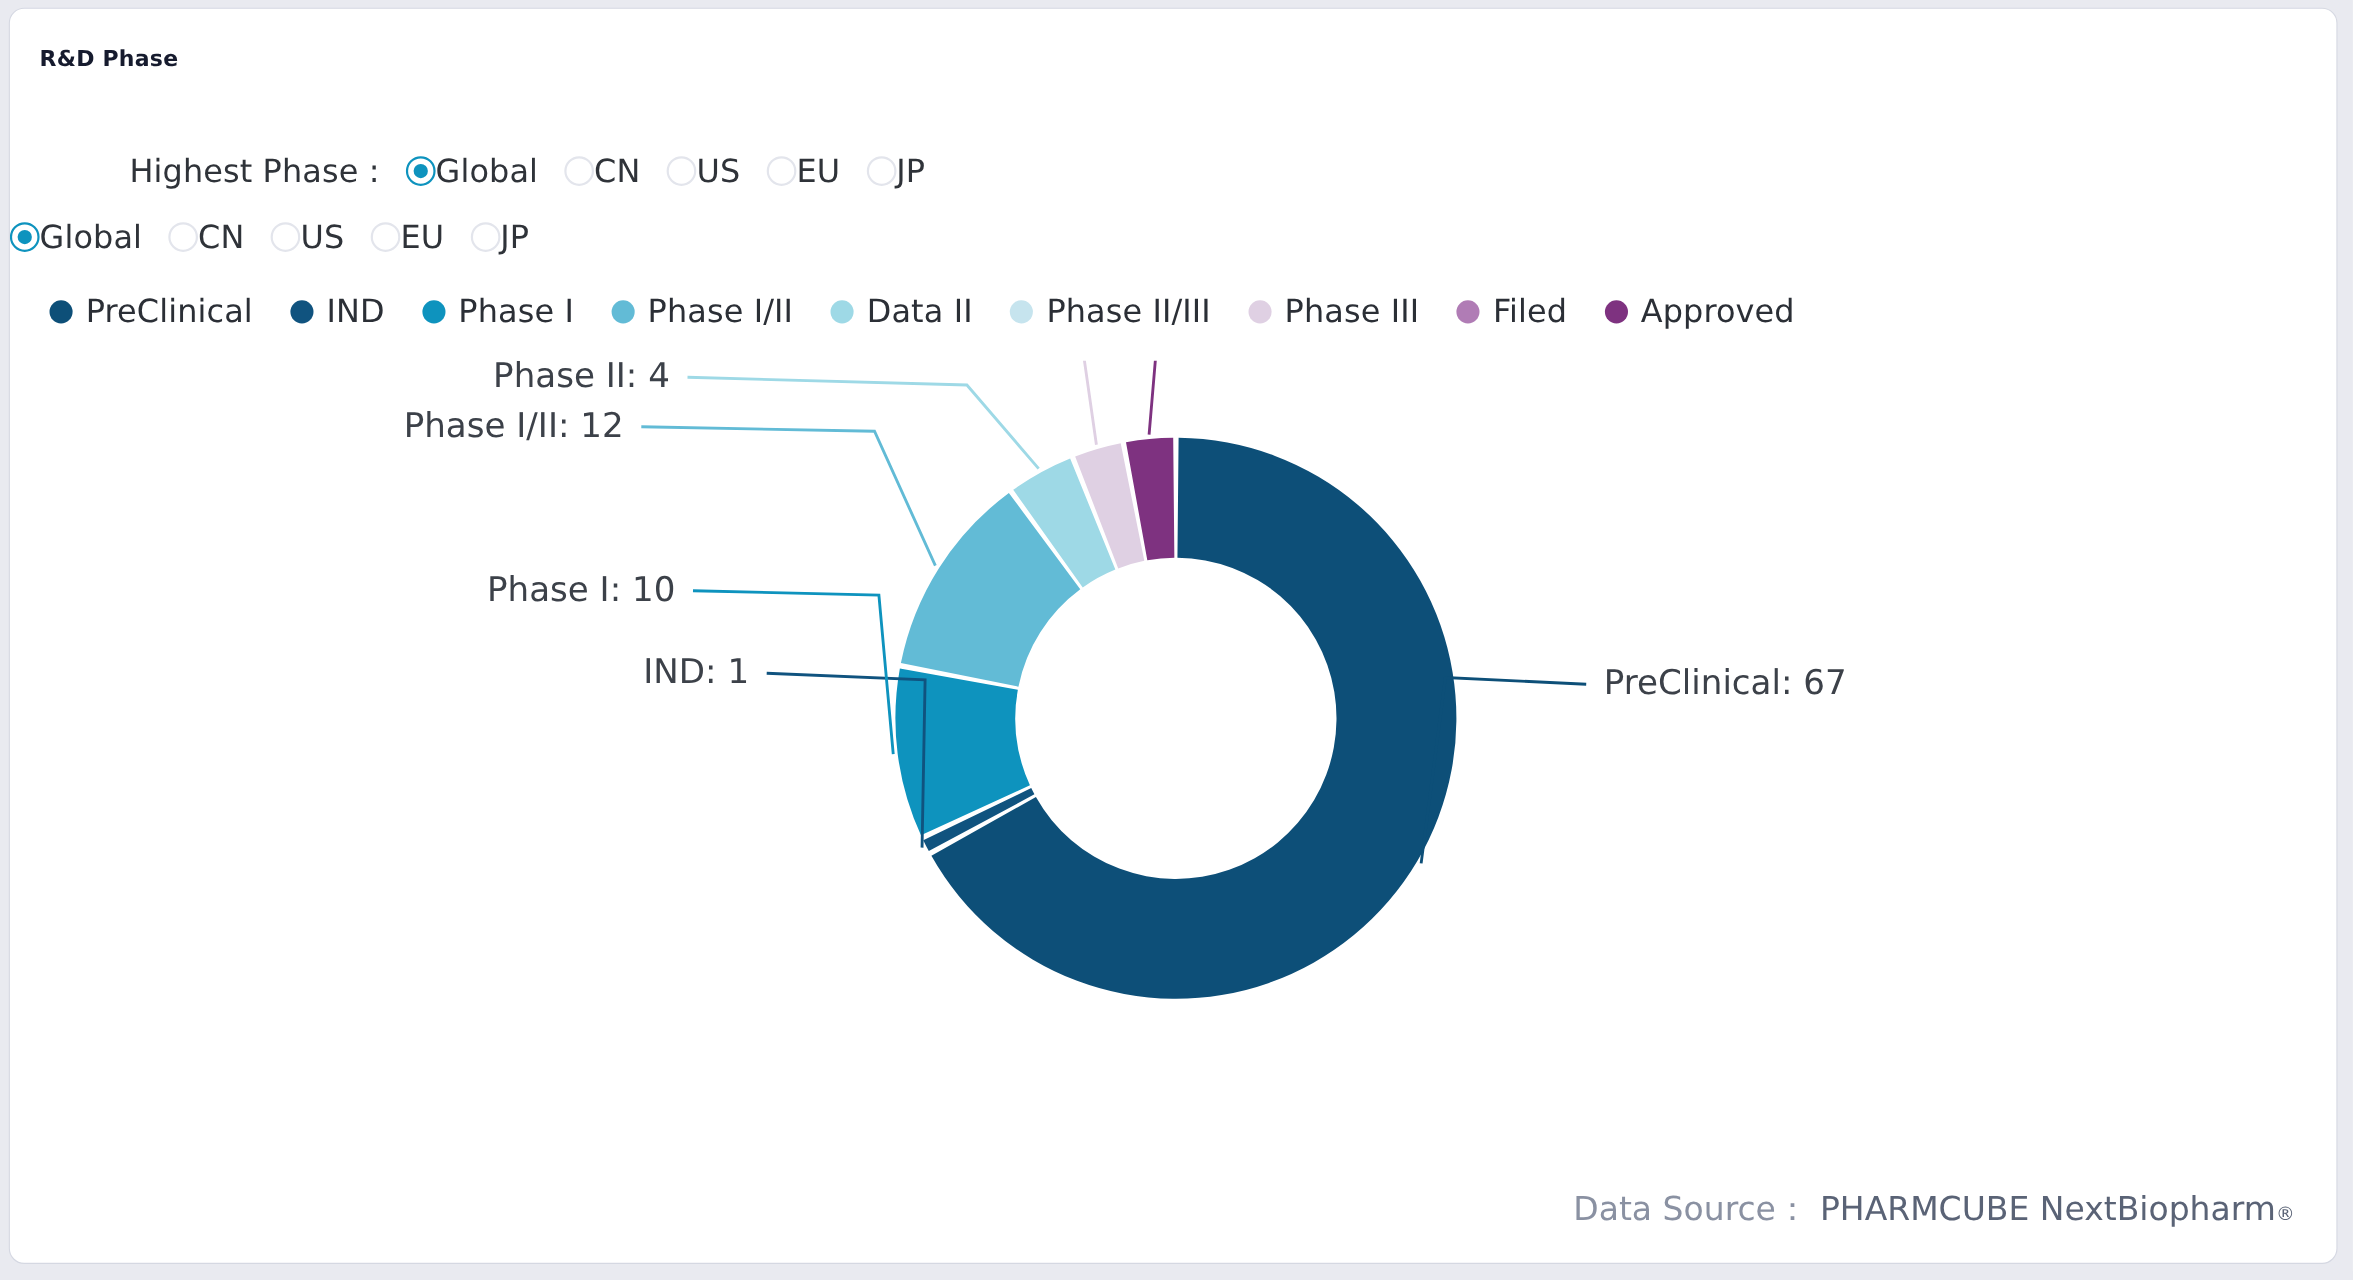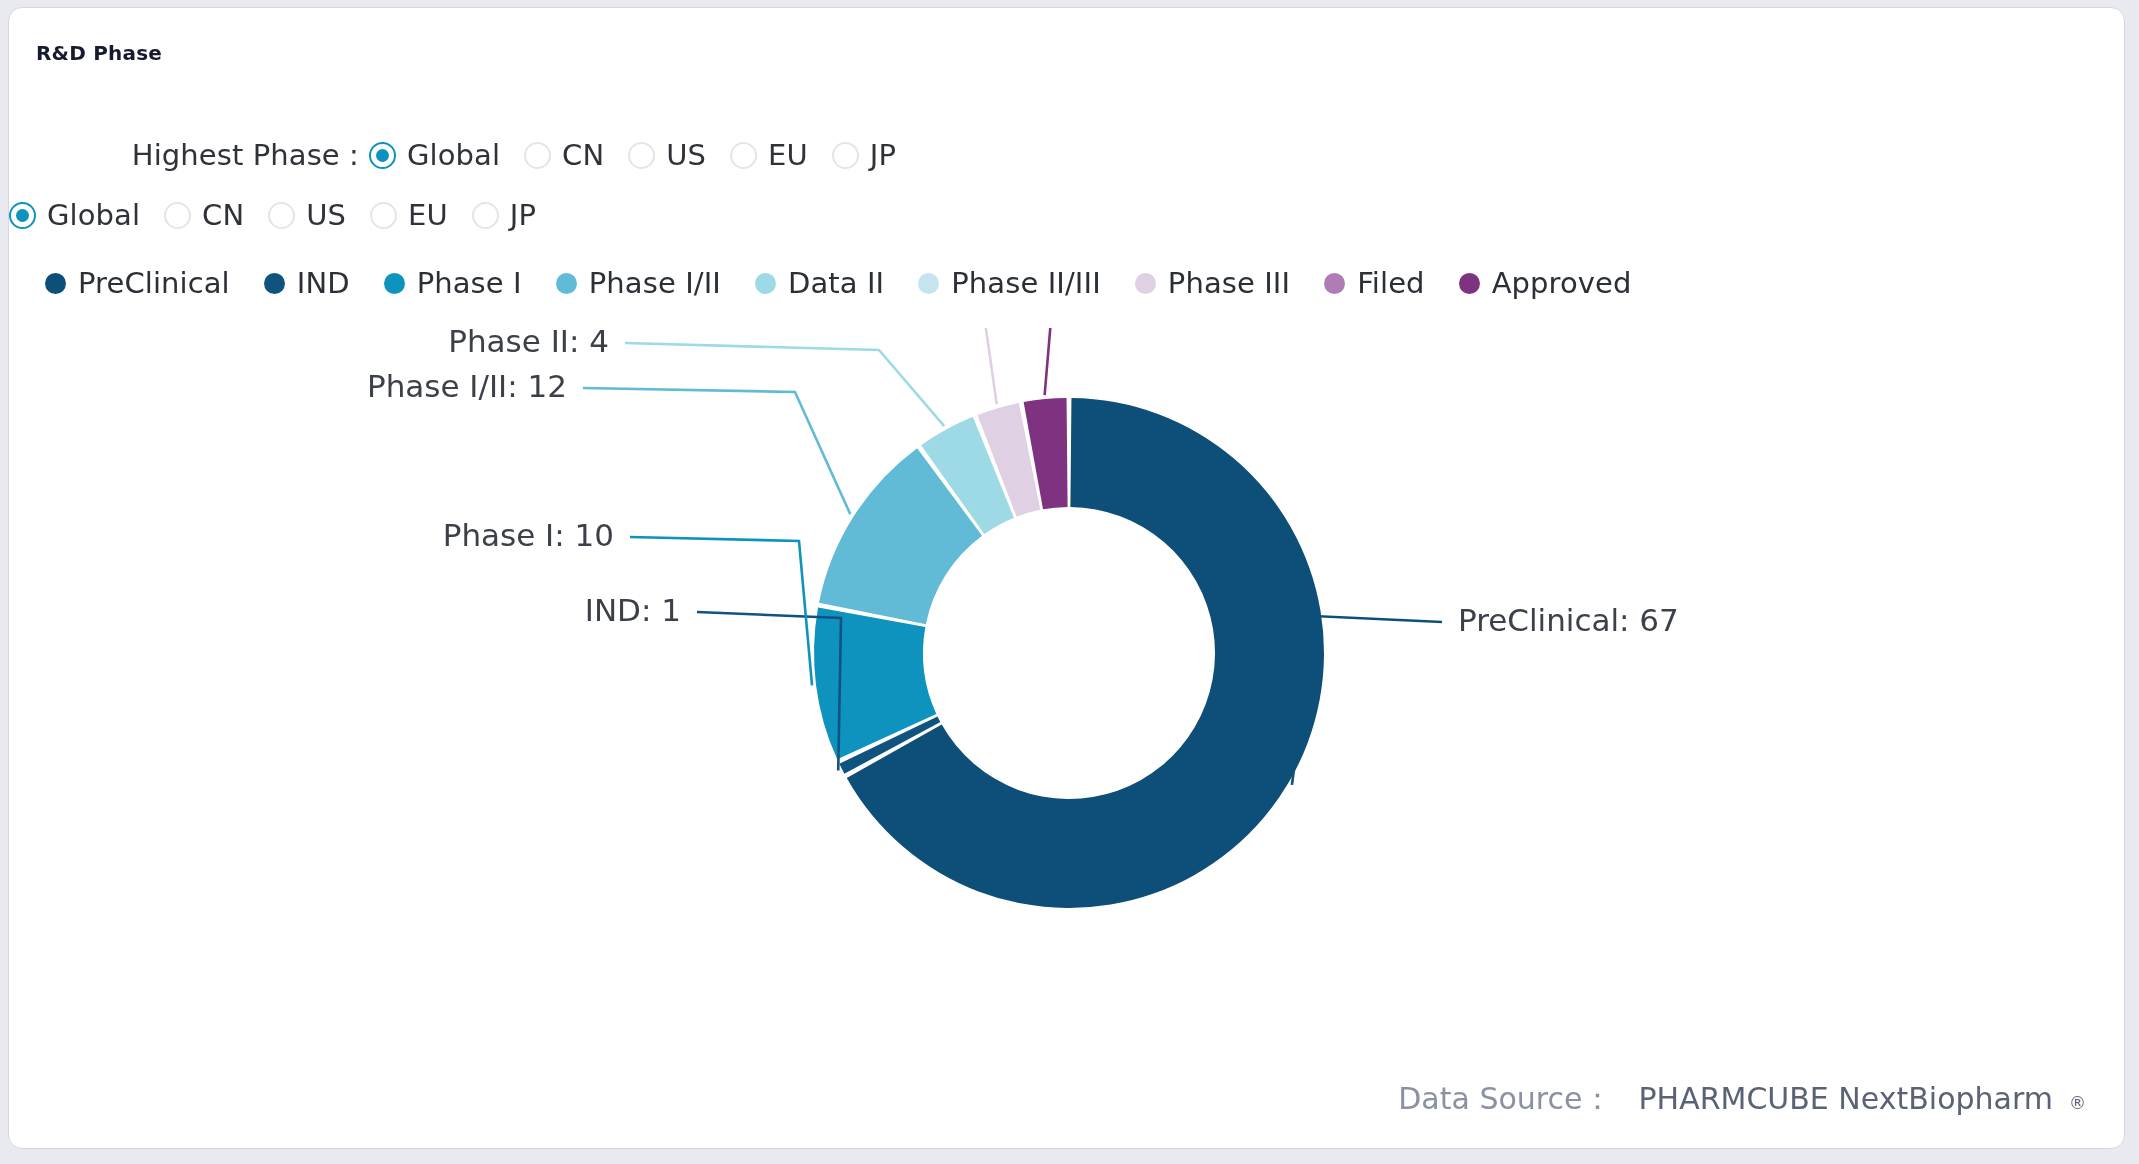--- a/index.html
+++ b/index.html
@@ -34,21 +34,21 @@
     height:40px;
     white-space:nowrap;
   }
   #row-highest{left:0px;top:127px;width:1100px;}
   #row-institution{left:0px;top:187px;width:1100px;}
   .filter-label{
     width:360px;
     text-align:right;
     font-size:29px;
     color:#2f3339;
-    padding-right:10px;
+    padding-right:24px;
     box-sizing:border-box;
     letter-spacing:.1px;
   }
   .radio-opt{
     display:flex;align-items:center;
     margin-right:24px;
     cursor:pointer;
   }
   .radio-dot{
     width:27px;height:27px;
@@ -68,21 +68,20 @@
     position:absolute;
     left:50%;top:50%;
     width:13px;height:13px;
     margin:-6.5px 0 0 -6.5px;
     border-radius:50%;
     background:#0e93be;
   }
   .radio-text{
     font-size:29px;
     color:#2f3339;
-    margin-left:11px;
     letter-spacing:.1px;
   }
   
   #legend{
     position:absolute;
     left:36px;top:258px;
     display:flex;align-items:center;
     white-space:nowrap;
   }
   .legend-item{
@@ -108,21 +107,21 @@
     width:2117px;height:690px;
   }
   #donut-svg{position:absolute;left:0;top:0;}
   
   #footer{
     position:absolute;
     right:38px;bottom:28px;
     font-size:30px;
     color:#7c8496;
     white-space:nowrap;
-    display:flex;align-items:baseline;gap:16px;
+    display:flex;align-items:baseline;
   }
   #footer-src{color:#8a91a2;}
   #footer-brand{color:#5a6376;margin-left:10px;}
   #footer-reg{font-size:17px;vertical-align:super;color:#5a6376;}
 </style>
 </head>
 <body>
 
 <div id="card">
 

